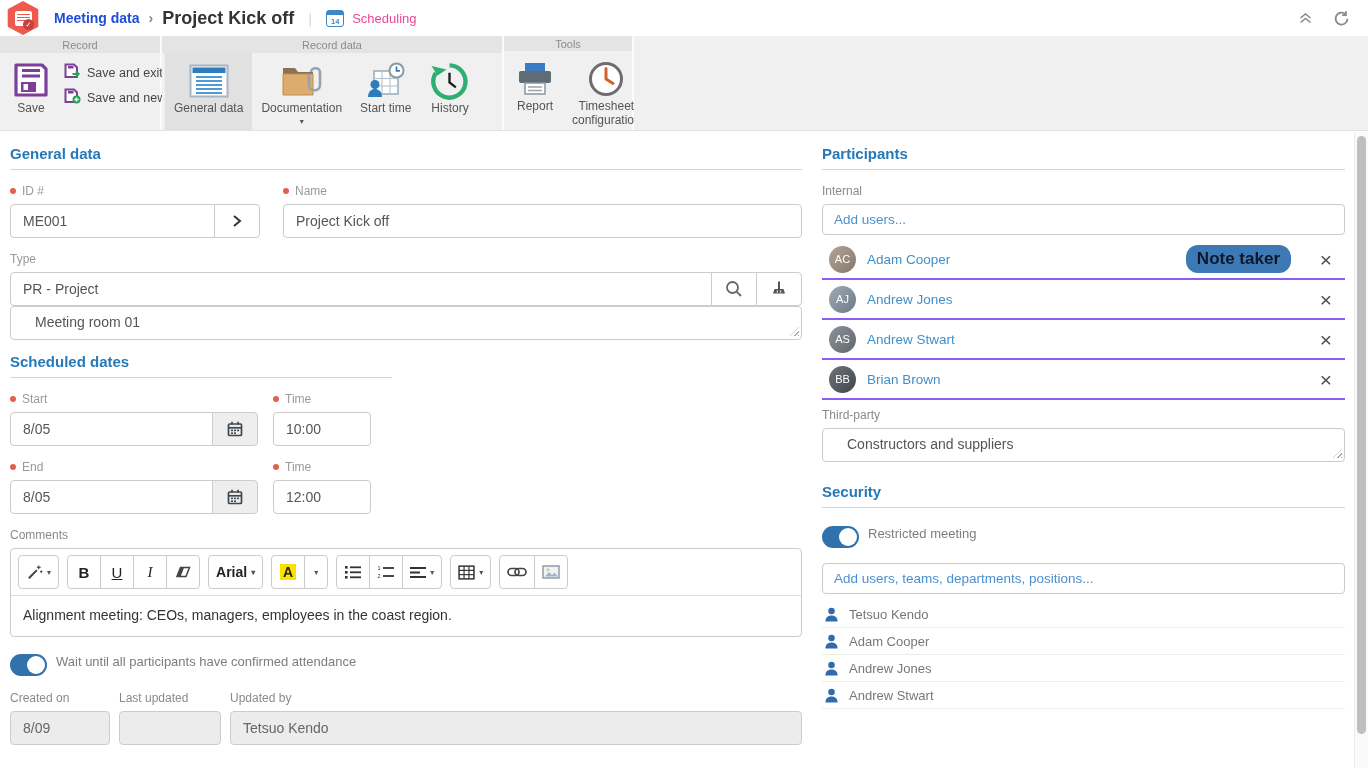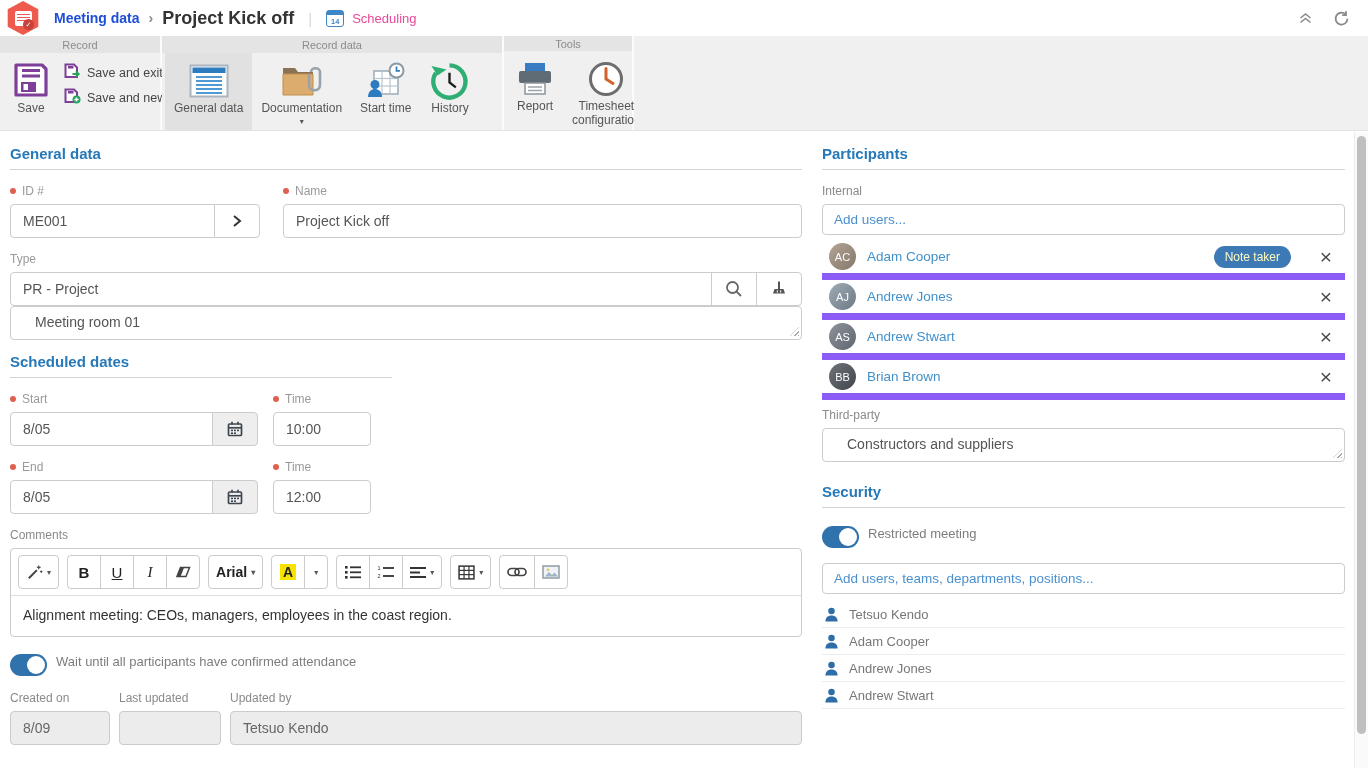--- a/index.html
+++ b/index.html
@@ -90,29 +90,29 @@
   
   .audit { display:flex; gap:9px; margin-top:1px; }
   .audit .fcol { display:flex; flex-direction:column; }
   .audit .flabel { margin-top:14px; }
 
   
   .add-inp { height:31px; border:1px solid #ccc; border-radius:4px; padding:0 11px; font-size:13.5px; width:100%;
     color:#4a90d0; font-family:"Liberation Sans",sans-serif; outline:none; }
   .add-inp::placeholder { color:#4a90d0; opacity:1; }
   .p-list { margin-top:5px; }
-  .p-row { height:40px; display:flex; align-items:center; border-bottom:7px solid #8b5cf6; }
+  .p-row { height:40px; display:flex; align-items:center; border-bottom:2px solid #8b5cf6; }
   .avatar { width:27px; height:27px; border-radius:50%; margin:0 11px 0 7px; flex:none; color:#fff; font-size:11px;
     display:flex; align-items:center; justify-content:center; background:#8e9aa4; }
   .p-row:nth-of-type(1) .avatar { background:linear-gradient(135deg,#b3a596,#84786c); }
   .p-row:nth-of-type(2) .avatar { background:linear-gradient(135deg,#9fabb5,#6d7a85); }
   .p-row:nth-of-type(3) .avatar { background:linear-gradient(135deg,#8d939a,#5f666d); }
   .p-row:nth-of-type(4) .avatar { background:linear-gradient(135deg,#6e747a,#41464c); }
   .p-name { font-size:13.5px; color:#4190ca; cursor:pointer; }
-  .badge { margin-left:auto; background:#3d7ab5; color:#fef9c3; font-size:12px; padding:4px 11px; border-radius:12px; }
+  .badge { margin-left:auto; background:#3d7ab5; color:#0f172a; font-size:17px; padding:4px 11px; border-radius:12px;font-weight:bold; }
   .p-close { margin-left:24px; margin-right:8px; color:#4a4a4a; font-size:21px; line-height:1; cursor:pointer; width:22px; text-align:center; flex:none; }
   .p-row.nobadge .p-close { margin-left:auto; }
   .s-list { margin-top:7px; }
   .s-row { height:27px; display:flex; align-items:center; gap:10px; border-bottom:1px solid #ededed; font-size:13px; color:#777; padding-left:2px; }
   .sec-toggle-row { margin-top:18px; margin-bottom:15px; }
   .mt8 { margin-top:8px; }
 
   
   .vscroll { position:absolute; right:0; top:132px; bottom:0; width:14px; background:#fafafa; border-left:1px solid #ececec; }
   .vthumb { position:absolute; left:2px; top:4px; width:9px; height:598px; background:#bfbfbf; border-radius:5px; }

